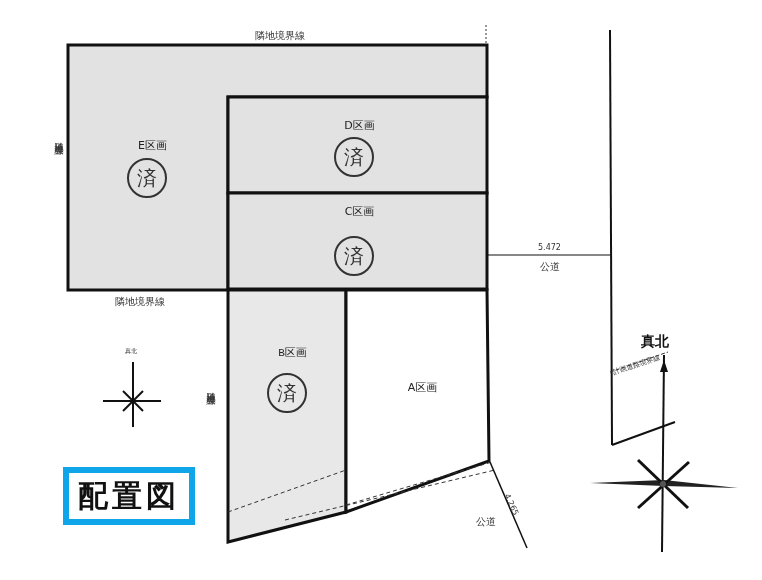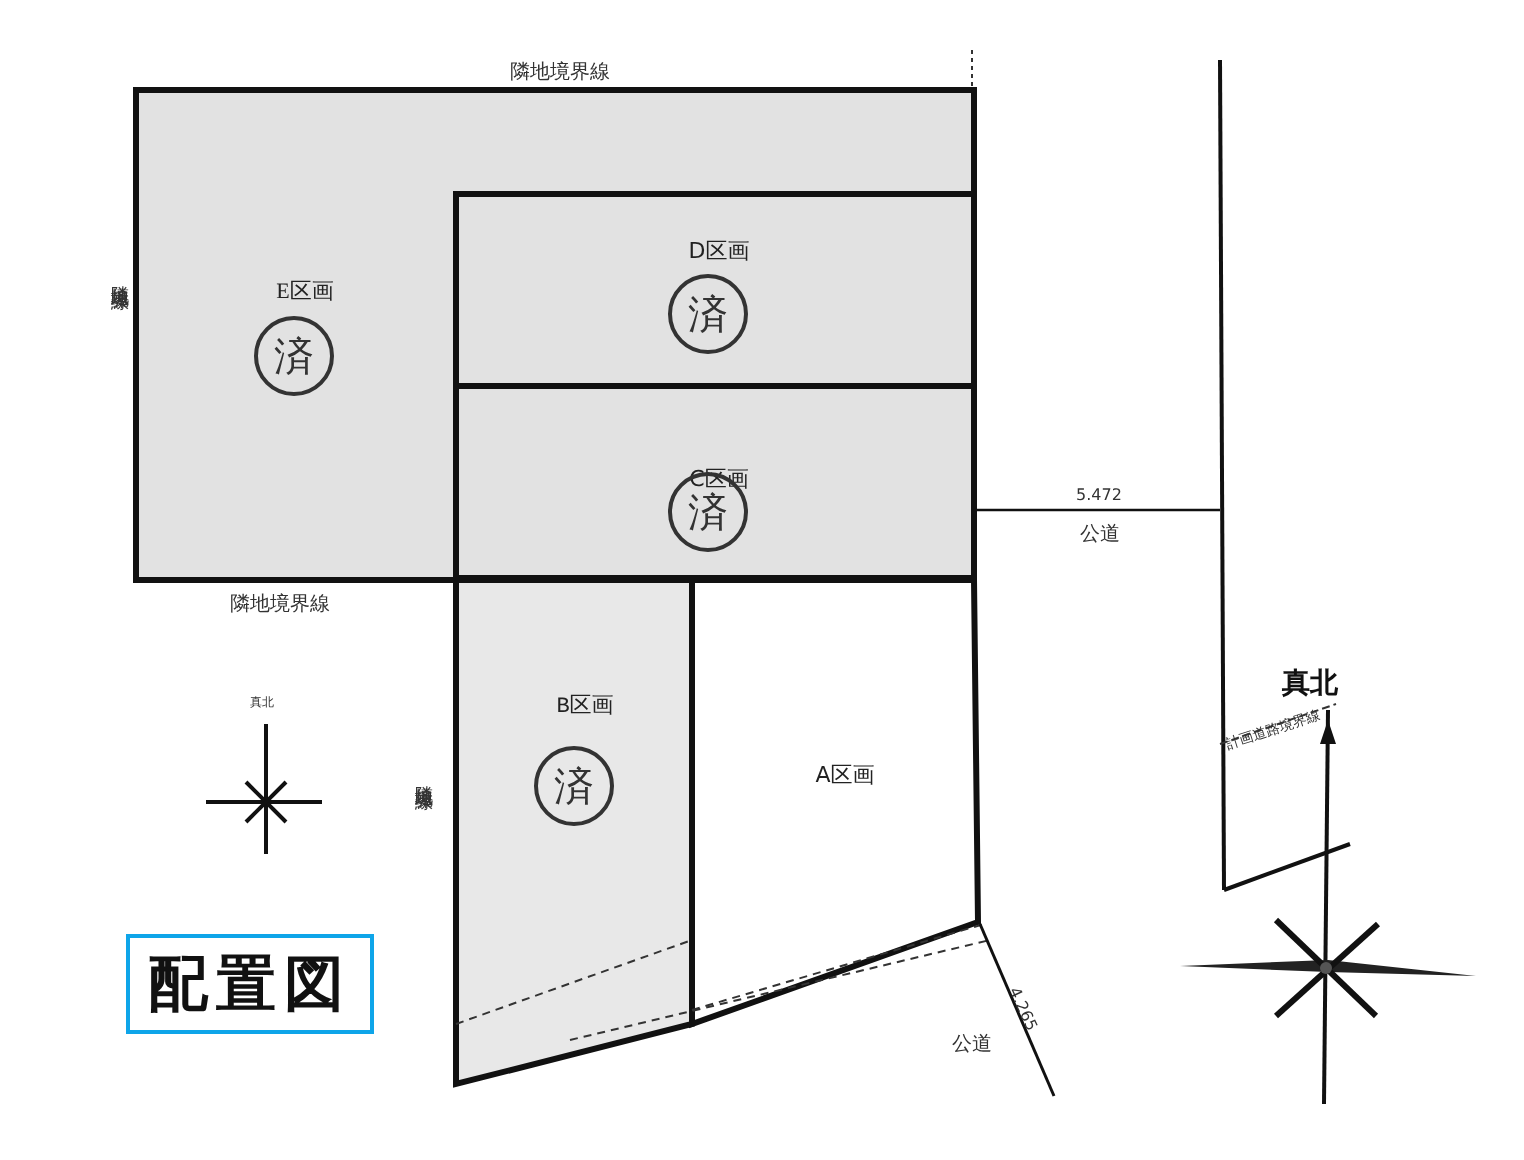--- a/index.html
+++ b/index.html
@@ -2,21 +2,21 @@
 <html><head>
 <meta charset="utf-8">
 <style>
   html,body{margin:0;padding:0;background:#fff;}
   body{width:762px;height:580px;position:relative;overflow:hidden;font-family:"DejaVu Sans",sans-serif;color:#222;}
   svg{position:absolute;left:0;top:0;}
   .lbl{position:absolute;font-size:10px;color:#333;white-space:nowrap;}
   .vlbl{position:absolute;font-size:9px;color:#333;writing-mode:vertical-rl;letter-spacing:1px;}
   .lot-name{position:absolute;font-size:11px;color:#222;transform:translateX(-50%);padding-left:11px;}
   .stamp{position:absolute;width:36px;height:36px;border:2px solid #333;border-radius:50%;display:flex;align-items:center;justify-content:center;font-size:20px;color:#333;transform:translateX(-50%);background:transparent;}
-  .title-box{position:absolute;left:63px;top:467px;width:120px;height:46px;border:2px solid #0ea5e9;display:flex;align-items:center;justify-content:center;}
+  .title-box{position:absolute;left:63px;top:467px;width:120px;height:46px;border:6px solid #0ea5e9;display:flex;align-items:center;justify-content:center;}
   .title-box span{font-size:30px;letter-spacing:4px;color:#111;font-weight:bold;}
   .north-lbl{position:absolute;font-size:14px;font-weight:bold;color:#111;}
 </style>
 </head>
 <body>
 
 <svg width="762" height="580" viewBox="0 0 762 580">
 
   <polygon points="68,45 487,45 487,97 228,97 228,290 68,290" fill="#e2e2e2" stroke="#111" stroke-width="3"></polygon>
 
@@ -56,27 +56,27 @@
     <line x1="123" y1="391" x2="143" y2="411" stroke="#111" stroke-width="2"></line>
     <line x1="143" y1="391" x2="123" y2="411" stroke="#111" stroke-width="2"></line>
   </g>
 </svg>
 
 <div class="lbl" style="left:255px;top:29px;">隣地境界線</div>
 <div class="vlbl" style="left:52px;top:135px;">隣地境界線</div>
 <div class="lbl" style="left:115px;top:295px;">隣地境界線</div>
 <div class="vlbl" style="left:204px;top:385px;">隣地境界線</div>
 
-<div class="lot-name" style="left:147px;top:138px;font-family:Liberation Serif, serif;">E区画</div>
+<div class="lot-name" style="left:147px;top:138px;">E区画</div>
 <div class="stamp" style="left:147px;top:158px;">済</div>
 
 <div class="lot-name" style="left:354px;top:118px;">D区画</div>
 <div class="stamp" style="left:354px;top:137px;">済</div>
 
-<div class="lot-name" style="left:354px;top:232px;">C区画</div>
+<div class="lot-name" style="left:354px;top:204px;">C区画</div>
 <div class="stamp" style="left:354px;top:236px;">済</div>
 
 <div class="lot-name" style="left:287px;top:345px;font-family:Liberation Mono, monospace;">B区画</div>
 <div class="stamp" style="left:287px;top:373px;">済</div>
 
 <div class="lot-name" style="left:417px;top:380px;">A区画</div>
 
 <div class="lbl" style="left:538px;top:243px;font-size:8px;">5.472</div>
 <div class="lbl" style="left:540px;top:260px;">公道</div>
 <div class="lbl" style="left:500px;top:500px;font-size:8px;transform:rotate(65deg);">4.265</div>

